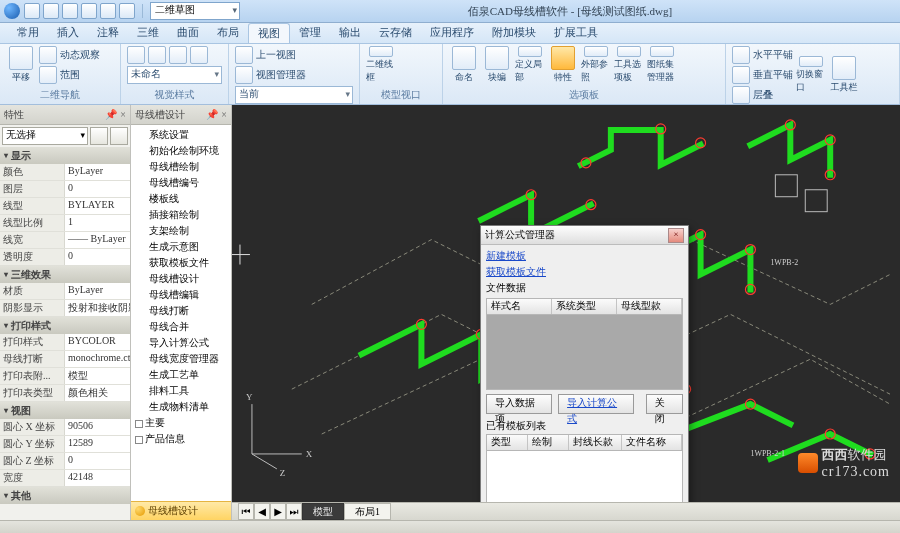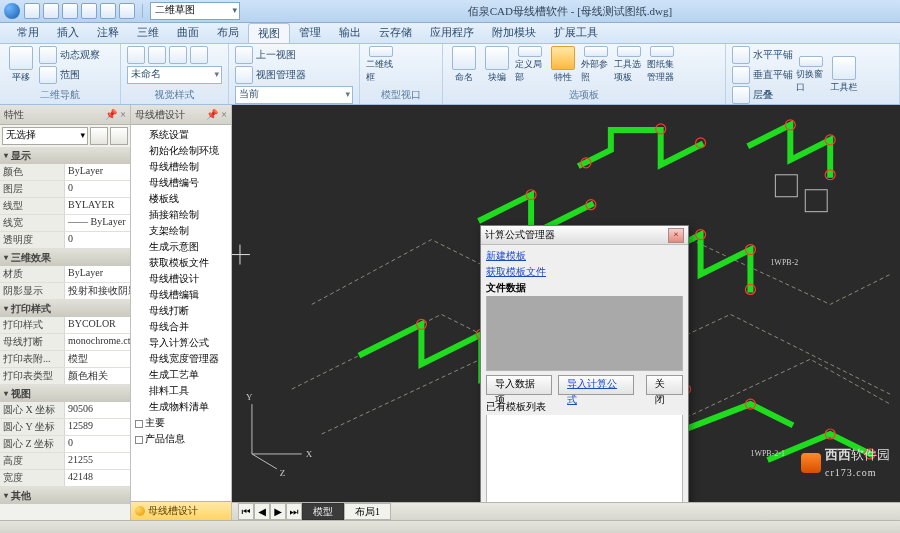--- a/index.html
+++ b/index.html
@@ -256,20 +256,24 @@
         </div>
         <div class="prop-row">
           <div class="pn">图层</div>
           <div class="pv">0</div>
         </div>
         <div class="prop-row">
           <div class="pn">线型</div>
           <div class="pv">BYLAYER</div>
         </div>
         <div class="prop-row">
+          <div class="pn">线型比例</div>
+          <div class="pv">1</div>
+        </div>
+        <div class="prop-row">
           <div class="pn">线宽</div>
           <div class="pv">——  ByLayer</div>
         </div>
         <div class="prop-row">
           <div class="pn">透明度</div>
           <div class="pv">0</div>
         </div>
         <div class="cat-h">三维效果</div>
         <div class="prop-row">
           <div class="pn">材质</div>
@@ -301,24 +305,20 @@
           <div class="pn">圆心 X 坐标</div>
           <div class="pv">90506</div>
         </div>
         <div class="prop-row">
           <div class="pn">圆心 Y 坐标</div>
           <div class="pv">12589</div>
         </div>
         <div class="prop-row">
           <div class="pn">圆心 Z 坐标</div>
           <div class="pv">0</div>
-        </div>
-        <div class="prop-row">
-          <div class="pn">高度</div>
-          <div class="pv">21255</div>
         </div>
         <div class="prop-row">
           <div class="pn">宽度</div>
           <div class="pv">42148</div>
         </div>
         <div class="cat-h">其他</div>
       </div>
   </div>
 
   <div class="panel-mid">
@@ -424,35 +424,46 @@
       </svg>
 
       <div class="dialog">
         <div class="dtitle">
           <span>计算公式管理器</span>
           <div class="x">×</div>
         </div>
         <div class="inner">
           <div class="linklike">新建模板</div>
           <div class="linklike">获取模板文件</div>
-          <div class="plain" style="font-weight:bold">文件数据</div>
+          <div class="plain" style="font-weight:normal">文件数据</div>
+          <div class="colhdr">
+            <div style="flex:1">样式名</div>
+            <div style="flex:1">系统类型</div>
+            <div style="flex:1">母线型款</div>
+          </div>
           <div class="listbox"></div>
           <div class="btnrow">
             <div class="wbtn">导入数据项</div>
             <div class="wbtn" style="text-decoration:underline;color:#1a49c9">导入计算公式</div>
             <div style="flex:1"></div>
             <div class="wbtn">关闭</div>
           </div>
           <div class="plain" style="font-weight:normal">已有模板列表</div>
+          <div class="colhdr2">
+            <div style="width:32px">类型</div>
+            <div style="width:32px">绘制</div>
+            <div style="width:44px">封线长款</div>
+            <div style="flex:1">文件名称</div>
+          </div>
           <div class="listbox2"></div>
         </div>
       </div>
       <div class="wm">
         <div class="logo"></div>
-        <span><b>西西</b><span>软件园</span><br><span style="font-size:10px;letter-spacing:1px">cr173.com</span></span>
+        <span><b>西西</b><span>软件园</span><br><span style="font-size:14px;letter-spacing:1px">cr173.com</span></span>
       </div>
     </div>
     <div class="model-tabs">
       <div class="mtab nav">⏮</div>
       <div class="mtab nav">◀</div>
       <div class="mtab nav">▶</div>
       <div class="mtab nav">⏭</div>
       <div class="mtab active">模型</div>
       <div class="mtab">布局1</div>
     </div>

